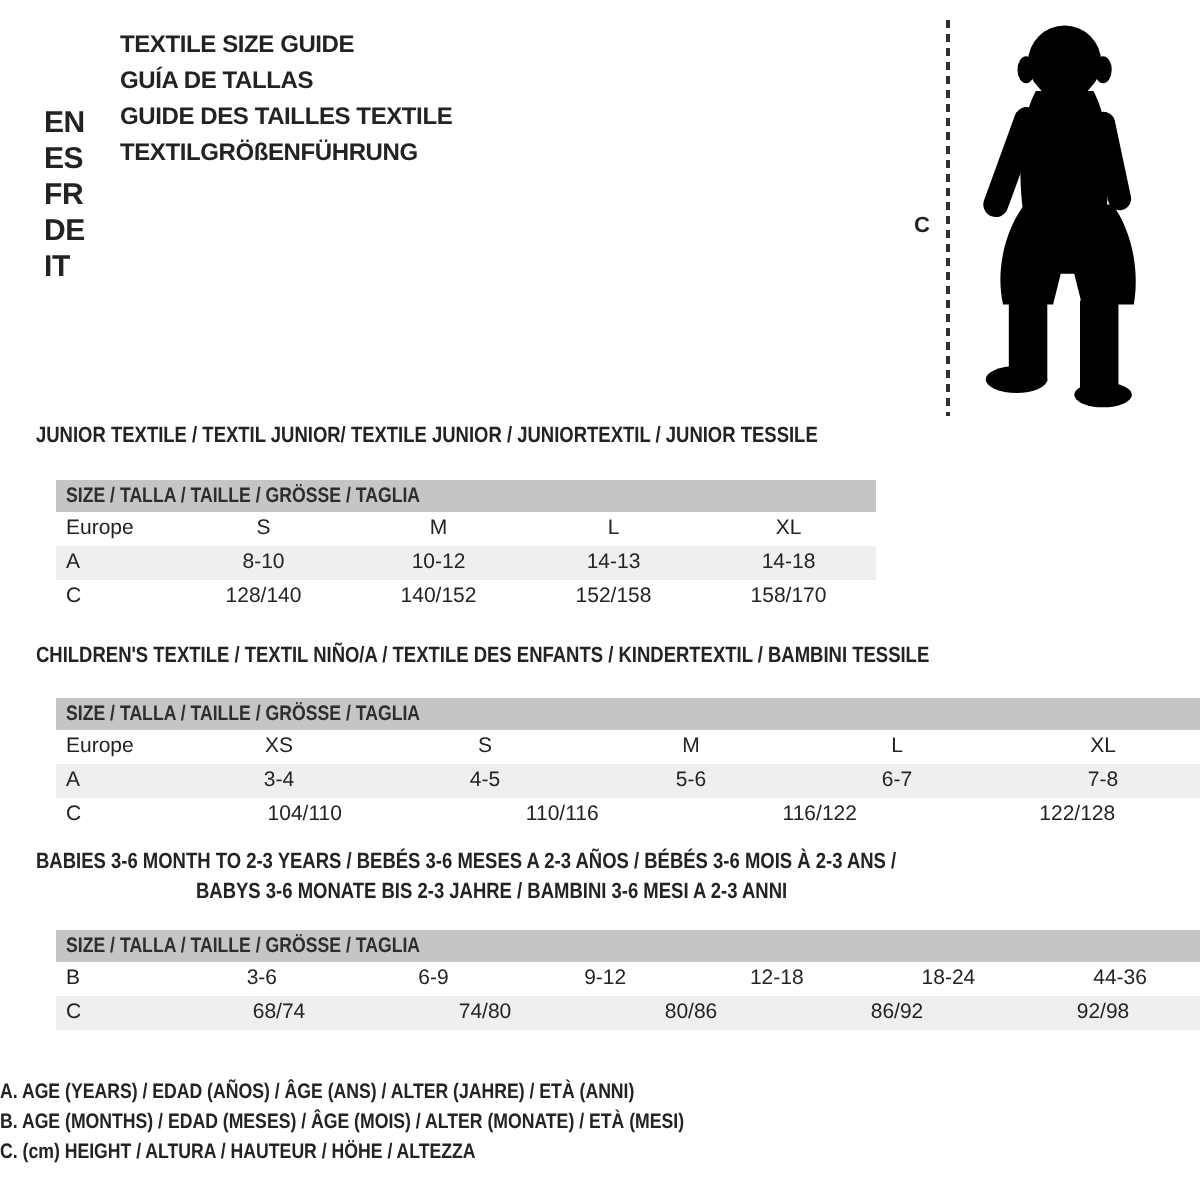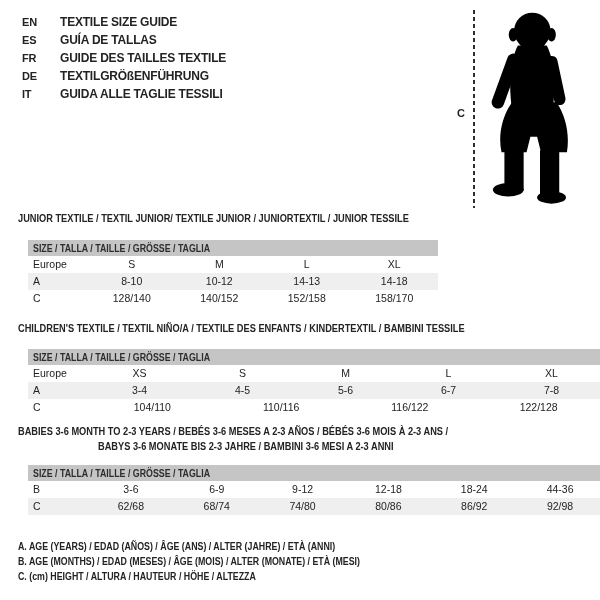--- a/index.html
+++ b/index.html
@@ -10,21 +10,21 @@
     -webkit-font-smoothing:antialiased;
   }
   .page { position:relative; width:600px; height:600px; overflow:hidden; background:#ffffff; }
 
   
   .cond { display:inline-block; transform:scaleX(0.84); transform-origin:0 50%; white-space:nowrap; }
 
   
   .lang-list { position:absolute; left:22px; top:13px; }
   .lang-row { display:flex; height:18px; line-height:18px; }
-  .lang-code { width:38px; font-weight:700; font-size:11px; letter-spacing:-0.2px; }
+  .lang-code { width:38px; font-weight:700; font-size:15px; letter-spacing:-0.2px;margin-top:40px; }
   .lang-label { font-weight:700; font-size:12px; letter-spacing:-0.2px; }
 
   
   .height-line {
     position:absolute; left:473px; top:10px; width:2px; height:198px;
     background:repeating-linear-gradient(to bottom, #2e2e2e 0px, #2e2e2e 4px, transparent 4px, transparent 7px);
   }
   .height-label { position:absolute; left:457px; top:107px; font-weight:700; font-size:11px; }
   .baby { position:absolute; left:482px; top:6px; width:116px; height:202px; fill:#000000; }
 
@@ -43,21 +43,21 @@
   .band {
     height:16px; background:#c5c5c5; font-size:10.5px; line-height:16px;
     padding-left:5px; box-sizing:border-box; font-weight:700; color:#2d2d2d;
   }
   .trow { display:flex; height:17px; line-height:17px; font-size:10.5px; color:#232323; }
   .trow .lbl { width:60px; padding-left:5px; box-sizing:border-box; text-align:left; }
   .trow .val { flex:1 1 0; text-align:center; }
   .shaded { background:#efefef; }
 
   
-  .notes { position:absolute; left:18px; top:539px; }
+  .notes { position:absolute; left:0; top:539px; }
   .note { height:15px; line-height:15px; font-size:10.5px; font-weight:700; }
 </style>
 </head>
 <body>
 
 <div class="page">
 
   <div class="lang-list">
     <div class="lang-row">
       <span class="lang-code">EN</span>
@@ -70,21 +70,20 @@
     <div class="lang-row">
       <span class="lang-code">FR</span>
       <span class="lang-label">GUIDE DES TAILLES TEXTILE</span>
     </div>
     <div class="lang-row">
       <span class="lang-code">DE</span>
       <span class="lang-label">TEXTILGRÖßENFÜHRUNG</span>
     </div>
     <div class="lang-row">
       <span class="lang-code">IT</span>
-      <span class="lang-label">GUIDA ALLE TAGLIE TESSILI</span>
     </div>
   </div>
 
   <div class="height-line"></div>
   <div class="height-label">C</div>
   <svg class="baby" viewBox="0 0 120 210" xmlns="http://www.w3.org/2000/svg" aria-hidden="true">
     <circle cx="52" cy="26" r="19"></circle>
     <ellipse cx="32" cy="30" rx="4.5" ry="7"></ellipse>
     <ellipse cx="72" cy="30" rx="4.5" ry="7"></ellipse>
     <ellipse cx="52" cy="36" rx="14" ry="10"></ellipse>
@@ -172,21 +171,20 @@
       <span class="lbl">B</span>
       <span class="val">3-6</span>
       <span class="val">6-9</span>
       <span class="val">9-12</span>
       <span class="val">12-18</span>
       <span class="val">18-24</span>
       <span class="val">44-36</span>
     </div>
     <div class="trow shaded">
       <span class="lbl">C</span>
-      <span class="val">62/68</span>
       <span class="val">68/74</span>
       <span class="val">74/80</span>
       <span class="val">80/86</span>
       <span class="val">86/92</span>
       <span class="val">92/98</span>
     </div>
   </div>
 
   <div class="notes">
     <div class="note">

